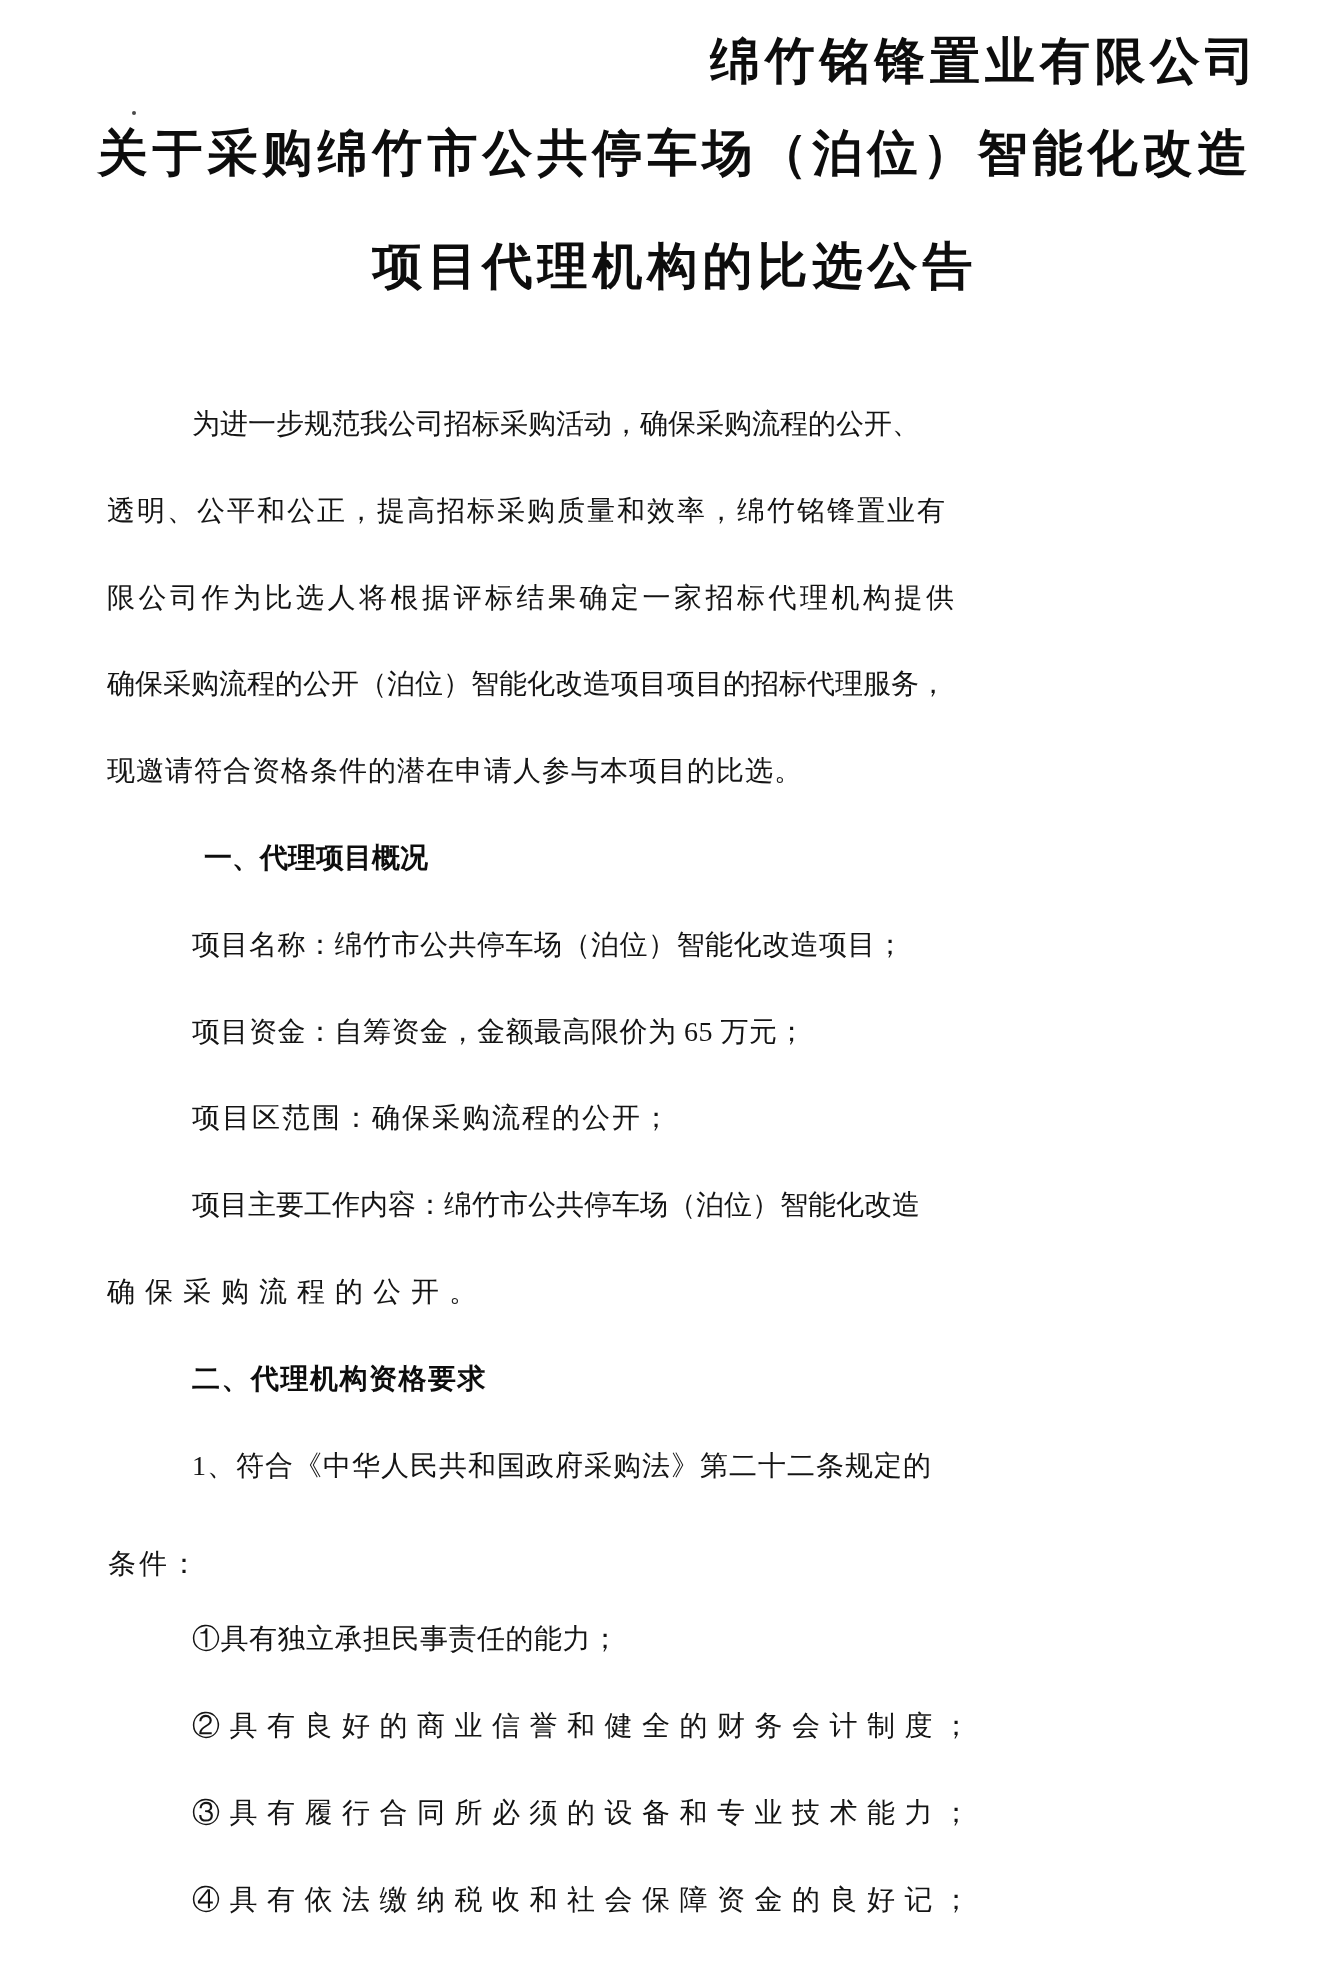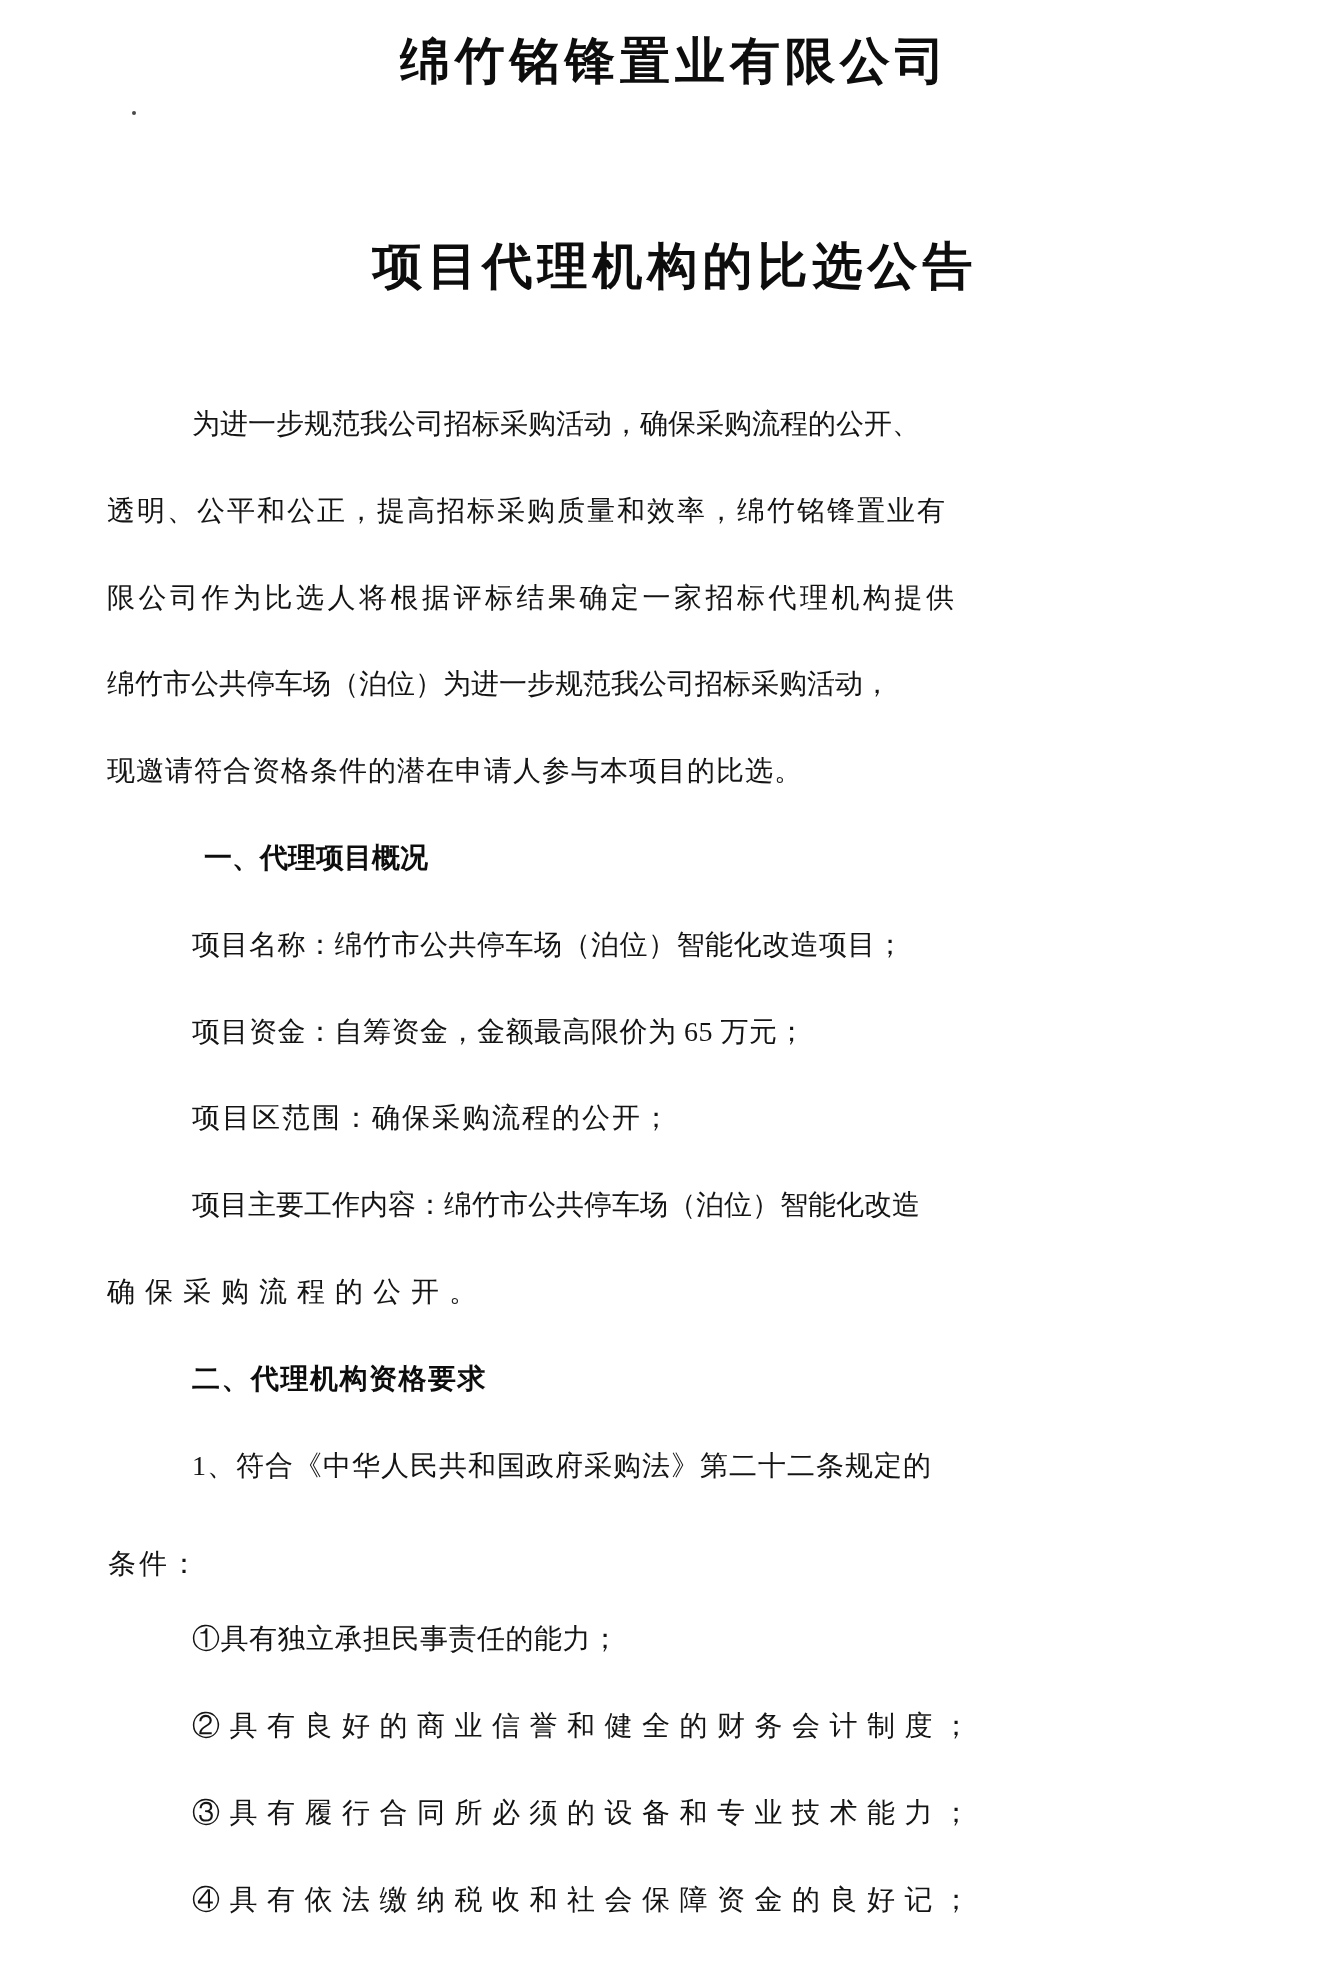--- a/index.html
+++ b/index.html
@@ -21,21 +21,21 @@
     left: 90px;
     width: 1170px;
     text-align: center;
     font-weight: 700;
     font-size: 50px;
     line-height: 1;
     letter-spacing: 5px;
     white-space: nowrap;
     color: #0d0d0d;
   }
-  #title-line-1 { top: 36px; }
+  #title-line-1 { top: 36px; text-align: right; }
   #title-line-2 { top: 128px; }
   #title-line-3 { top: 221px; margin-top: 20px; }
   .body-line {
     position: absolute;
     font-size: 28px;
     line-height: 1;
     white-space: nowrap;
     color: #141414;
   }
   .body-line.bold {
@@ -50,27 +50,28 @@
     height: 4px;
     background: #4a4a4a;
     border-radius: 50%;
   }
 </style>
 </head>
 <body>
 
 <div id="page">
   <div class="title-line" id="title-line-1">绵竹铭锋置业有限公司</div>
+  <div class="title-line" id="title-line-2">关于采购绵竹市公共停车场（泊位）智能化改造</div>
   <div class="title-line" id="title-line-3">项目代理机构的比选公告</div>
 
   <div id="document-body">
       <div class="body-line" style="top: 410px; left: 192px; letter-spacing: 0px;">为进一步规范我公司招标采购活动，确保采购流程的公开、</div>
       <div class="body-line" style="top: 496.8px; left: 107px; letter-spacing: 2px;">透明、公平和公正，提高招标采购质量和效率，绵竹铭锋置业有</div>
       <div class="body-line" style="top: 583.6px; left: 107px; letter-spacing: 3.5px;">限公司作为比选人将根据评标结果确定一家招标代理机构提供</div>
-      <div class="body-line" style="top: 670.4px; left: 107px; letter-spacing: 0px;">绵竹市公共停车场（泊位）为进一步规范我公司招标采购活动，</div>
+      <div class="body-line" style="top: 670.4px; left: 107px; letter-spacing: 0px;">确保采购流程的公开（泊位）智能化改造项目项目的招标代理服务，</div>
       <div class="body-line" style="top: 757.2px; left: 107px; letter-spacing: 1px;">现邀请符合资格条件的潜在申请人参与本项目的比选。</div>
       <div class="body-line bold" style="top: 844px; left: 204px; letter-spacing: 0px;">一、代理项目概况</div>
       <div class="body-line" style="top: 930.8px; left: 192px; letter-spacing: 0.5px;">项目名称：绵竹市公共停车场（泊位）智能化改造项目；</div>
       <div class="body-line" style="top: 1017.6px; left: 192px; letter-spacing: 0.5px;">项目资金：自筹资金，金额最高限价为 65 万元；</div>
       <div class="body-line" style="top: 1104.4px; left: 192px; letter-spacing: 2px;">项目区范围：确保采购流程的公开；</div>
       <div class="body-line" style="top: 1191.2px; left: 192px; letter-spacing: 0px; text-align: center;">项目主要工作内容：绵竹市公共停车场（泊位）智能化改造</div>
       <div class="body-line" style="top: 1278px; left: 107px; letter-spacing: 10px;">确保采购流程的公开。</div>
       <div class="body-line bold" style="top: 1364.8px; left: 192px; letter-spacing: 1.5px;">二、代理机构资格要求</div>
       <div class="body-line" style="top: 1451.6px; left: 192px; letter-spacing: 1px;">1、符合《中华人民共和国政府采购法》第二十二条规定的</div>
       <div class="body-line" style="top: 1538.4px; left: 108px; letter-spacing: 3px; margin-top: 12px;">条件：</div>

